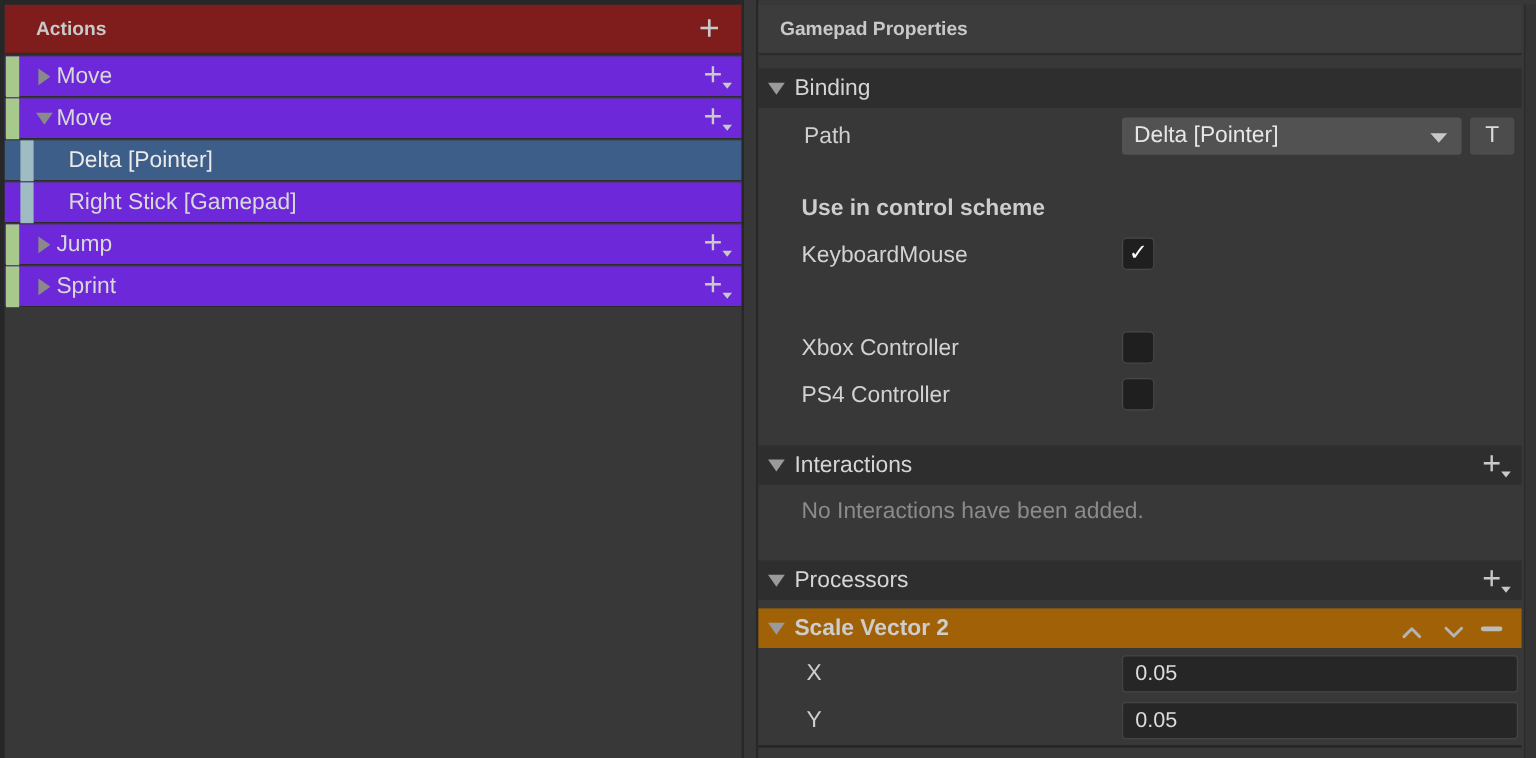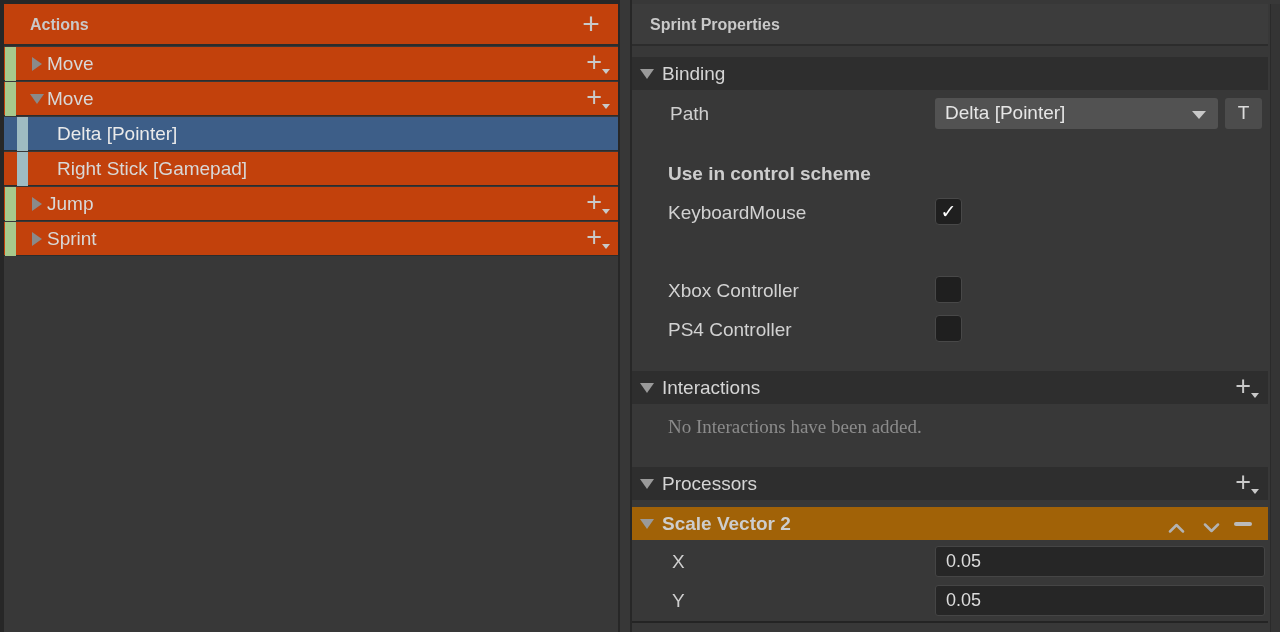--- a/index.html
+++ b/index.html
@@ -10,33 +10,33 @@
     font-family:"Liberation Sans","DejaVu Sans",sans-serif;
     color:#d2d2d2;
   }
   .edge-top { position:absolute; left:0; top:0; width:1280px; height:4px; background:#272727; }
   .edge-left { position:absolute; left:0; top:0; width:4px; height:632px; background:#272727; }
 
   
   .left-panel { position:absolute; left:4px; top:4px; width:615px; height:628px; background:#383838; }
   .panel-header {
     position:absolute; left:0; top:0; width:100%; height:42px;
-    background:#c2410c; border-bottom:2px solid #2c2c2c;
+    background:#7f1d1d; border-bottom:2px solid #2c2c2c;
   }
   .panel-header .hdr-title {
     position:absolute; left:26px; top:0; line-height:42px;
     font-size:16px; font-weight:bold; color:#c9c9c9;
   }
   .hdr-plus {
     position:absolute; right:12px; top:0; width:32px; height:42px; cursor:default;
     font-size:30px; color:#c9c9c9; text-align:center; line-height:40px; font-weight:400;
   }
   .tree-row {
     position:absolute; left:0; width:615px; height:34px;
-    border-bottom:1px solid #2c2c2c; background:#c2410c;
+    border-bottom:1px solid #2c2c2c; background:#6d28d9;
   }
   .tree-row.selected { background:#3d5e88; }
   .strip { position:absolute; top:0; width:11px; height:34px; }
   .strip.action-strip { left:1px; background:#a8c98c; }
   .strip.binding-strip { left:13px; background:#9fbcc2; }
   .tri { position:absolute; width:0; height:0; }
   .tri.collapsed { left:28px; top:10px; border-top:7px solid transparent; border-bottom:7px solid transparent; border-left:10px solid #8a8a8a; }
   .tri.expanded  { left:26px; top:12px; border-left:7px solid transparent; border-right:7px solid transparent; border-top:10px solid #8a8a8a; }
   .row-label { position:absolute; left:43px; top:0; line-height:33px; font-size:19px; color:#d8d8d8; white-space:nowrap; }
   .row-label.child { left:53px; }
@@ -73,21 +73,21 @@
      font-size:19px; color:#dcdcdc; cursor:default; }
 
   .bold-label { font-weight:bold; color:#cdcdcd;text-align:right; }
 
   .cb-row { position:absolute; left:36px; width:590px; height:31px; }
   .cb-row .cb-label { position:absolute; left:0; top:0; line-height:31px; font-size:19px; color:#d2d2d2; }
   .checkbox { position:absolute; left:267px; top:1px; width:27px; height:27px;
      background:#1f1f1f; border:1px solid #484848; border-radius:4px;
      text-align:center; line-height:25px; font-size:19px; font-weight:bold; color:#ffffff; cursor:default; }
 
-  .muted-text { position:absolute; left:36px; font-size:19px; color:#8b8b8b;font-family:Liberation Serif, serif; }
+  .muted-text { position:absolute; left:36px; font-size:19px; color:#8b8b8b; }
 
   .scale-bar { background:#a16207; }
   .scale-bar .bar-title { font-weight:bold; color:#cdcdcd; }
   .chev { position:absolute; top:12px; cursor:default; }
   .minus-icon { position:absolute; left:602px; top:15px; width:18px; height:4px; background:#bbbbbb; border-radius:2px; cursor:default; }
 
   .num-field { position:absolute; left:303px; width:330px; height:31px;
      background:#262626; border:1px solid #454545; border-radius:3px;
      font-family:"Liberation Sans","DejaVu Sans",sans-serif;
      font-size:18px; color:#dcdcdc; padding:0 0 0 10px; outline:none; }
@@ -156,21 +156,21 @@
       </span>
     </div>
   </div>
 
   <div class="splitter"></div>
 
   <div class="right-panel">
     <div class="scroll-track"></div>
 
     <div class="rp-header">
-      <span class="hdr-title">Sprint Properties</span>
+      <span class="hdr-title">Gamepad Properties</span>
     </div>
 
     <div class="section-bar" style="top:57px">
       <span class="fold-tri"></span>
       <span class="bar-title">Binding</span>
     </div>
 
     <span class="field-label" style="left:38px; top:97px; line-height:33px;">Path</span>
     <div class="dropdown">
       <span class="dd-text">Delta [Pointer]</span>

